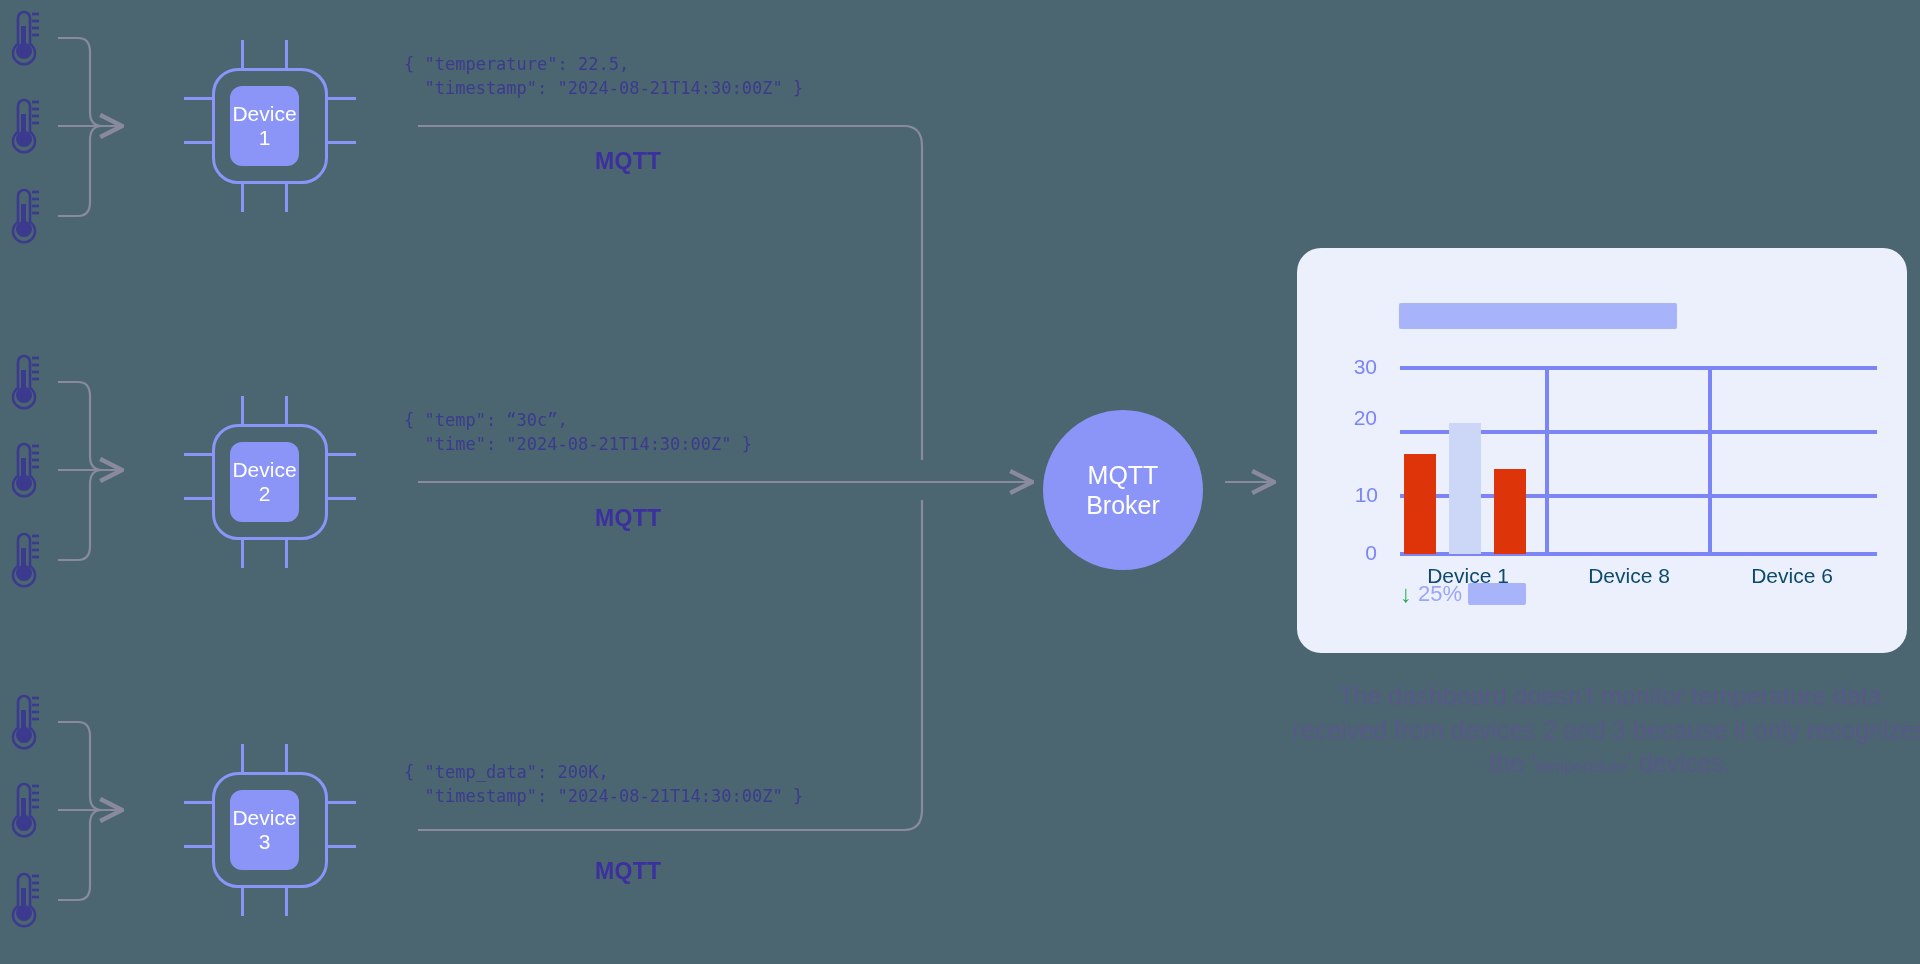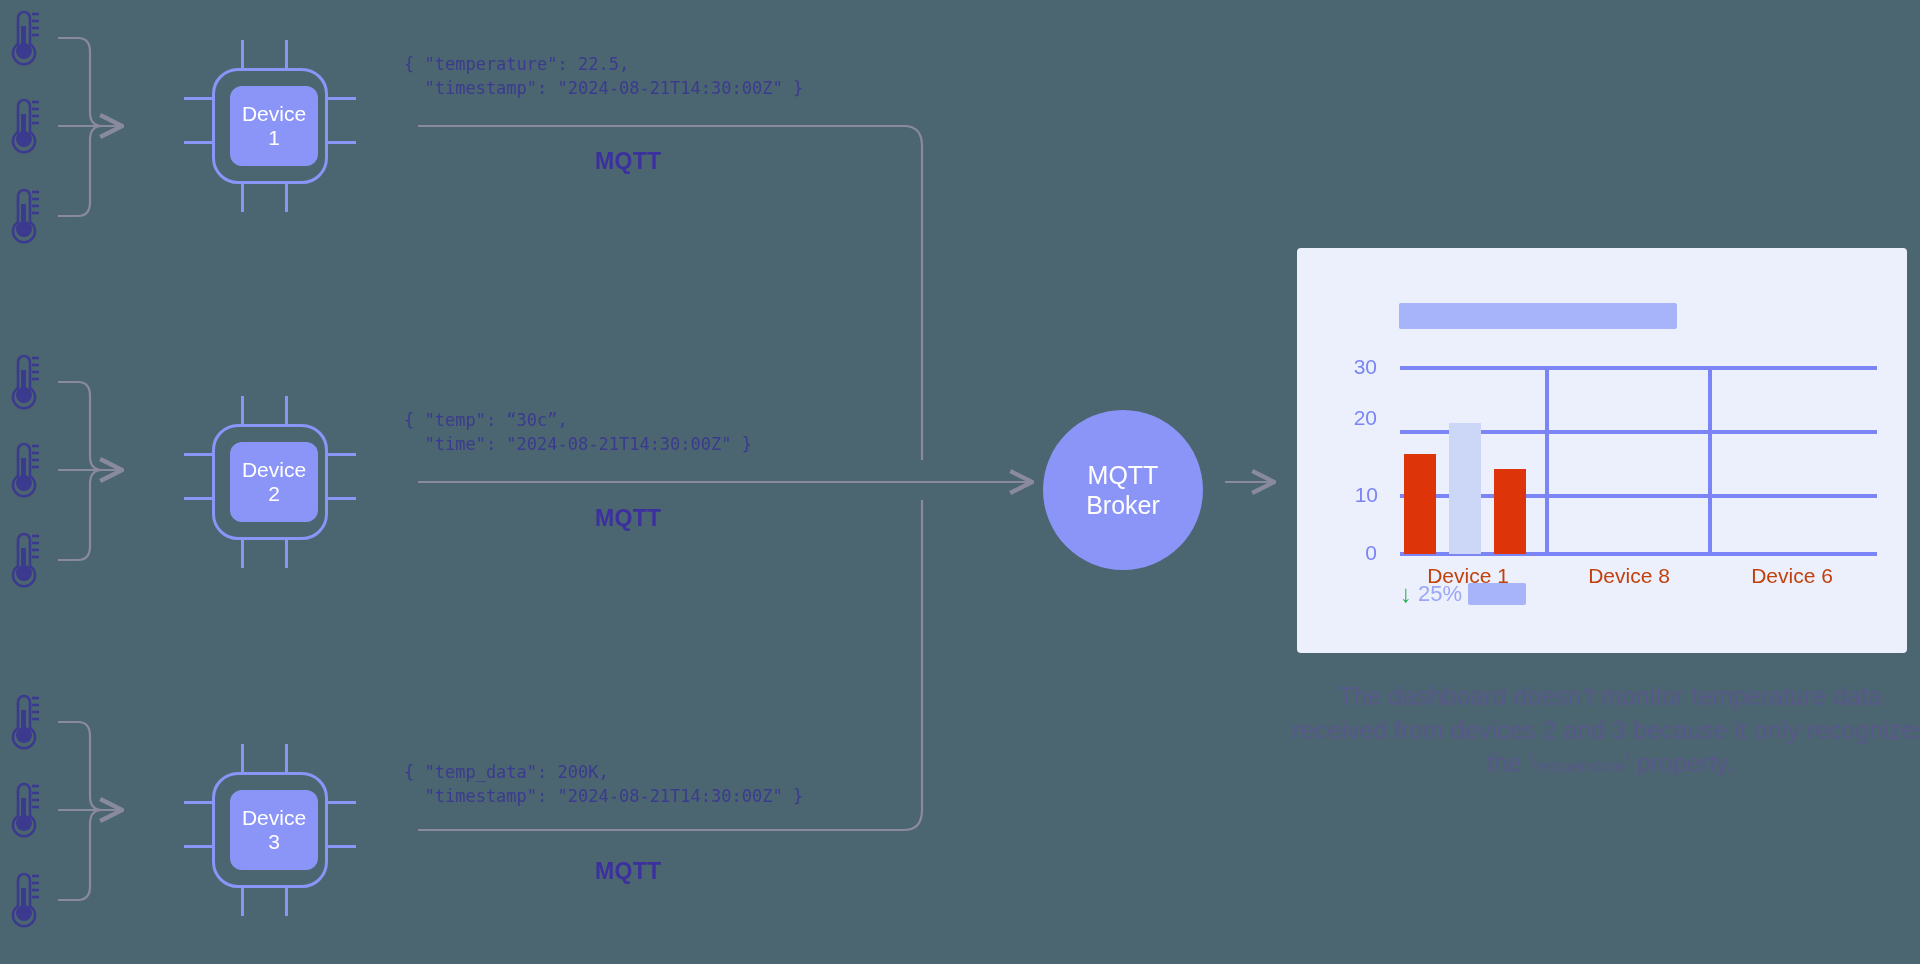--- a/index.html
+++ b/index.html
@@ -17,21 +17,21 @@
   .thermo{position:absolute;width:34px;height:58px;}
   .thermo svg{display:block;width:34px;height:58px;}
 
   
   .chip{position:absolute;width:172px;height:172px;}
   .chip .outer{
     position:absolute;left:28px;top:28px;width:116px;height:116px;
     border:3px solid #8b95f8;border-radius:26px;box-sizing:border-box;
   }
   .chip .core{
-    position:absolute;left:46px;top:46px;width:88px;height:80px;
+    position:absolute;left:46px;top:46px;width:69px;height:80px;
     background:#8b95f8;border-radius:12px;
     display:flex;flex-direction:column;align-items:center;justify-content:center;
     color:#ffffff;font-size:21px;line-height:1.12;text-align:center;
   }
   .pin{position:absolute;background:#8b95f8;}
   .pin.v{width:3px;height:30px;}
   .pin.h{height:3px;width:30px;}
 
   
   .payload{
@@ -54,34 +54,34 @@
   .broker{
     position:absolute;left:1043px;top:410px;width:160px;height:160px;
     background:#8b95f8;border-radius:50%;
     display:flex;flex-direction:column;align-items:center;justify-content:center;
     color:#ffffff;font-size:25px;line-height:1.2;text-align:center;
   }
 
   
   .card{
     position:absolute;left:1297px;top:248px;width:610px;height:405px;
-    background:#ebf0fc;border-radius:4px;
+    background:#ebf0fc;border-radius:24px;
   }
   .card-titlebar{
     position:absolute;left:102px;top:55px;width:278px;height:26px;
     background:#a8b4fa;border-radius:2px;
   }
   .plot{position:absolute;left:0;top:0;width:610px;height:405px;}
   .ytick{
     position:absolute;width:46px;text-align:right;
     font-size:21px;color:#7b85f5;
   }
   .xtick{
     position:absolute;width:150px;text-align:center;
-    font-size:21px;color:#c2410c;
+    font-size:21px;color:#0c4a6e;
   }
   .legend-row{
     position:absolute;left:103px;top:333px;display:flex;align-items:center;gap:6px;
   }
   .legend-arrow{font-size:24px;color:#22b14c;line-height:1;}
   .legend-pct{font-size:22px;color:#9aa6f7;}
   .legend-chip{width:58px;height:22px;background:#a8b4fa;border-radius:2px;}
 
   
   .caption{
@@ -343,16 +343,16 @@
     <div class="xtick" style="left:420px;top:316px;">Device 6</div>
 
     <div class="legend-row">
       <span class="legend-arrow">↓</span>
       <span class="legend-pct">25%</span>
       <span class="legend-chip"></span>
     </div>
   </div>
 
   <div class="caption">
-    <span>The dashboard doesn’t monitor temperature data received from devices 2 and 3 because it only recognizes the '</span><span class="mono">temperature</span><span>' property.</span>
+    <span>The dashboard doesn’t monitor temperature data received from devices 2 and 3 because it only recognizes the '</span><span class="mono">temperature</span><span>' devices.</span>
   </div>
 
 </div>
 
 </body></html>

